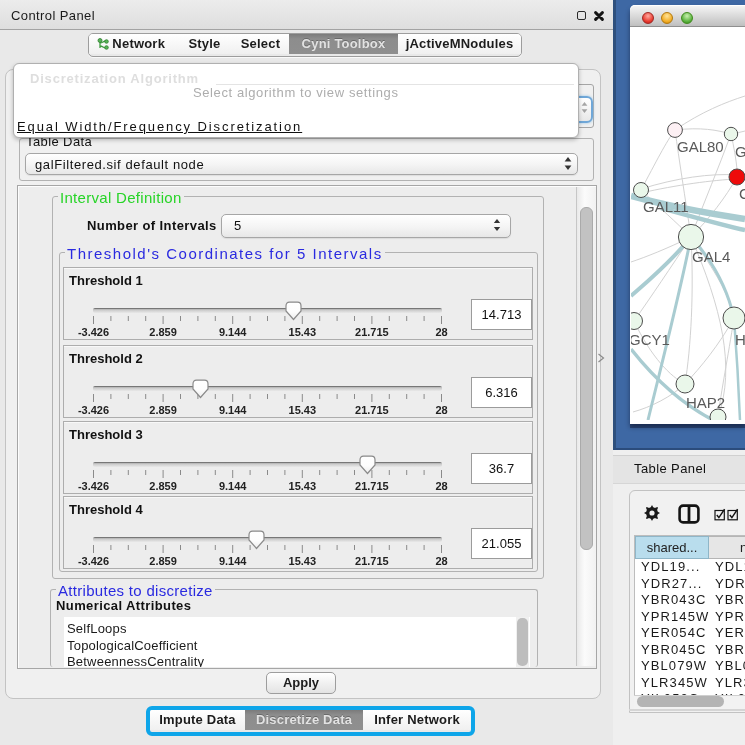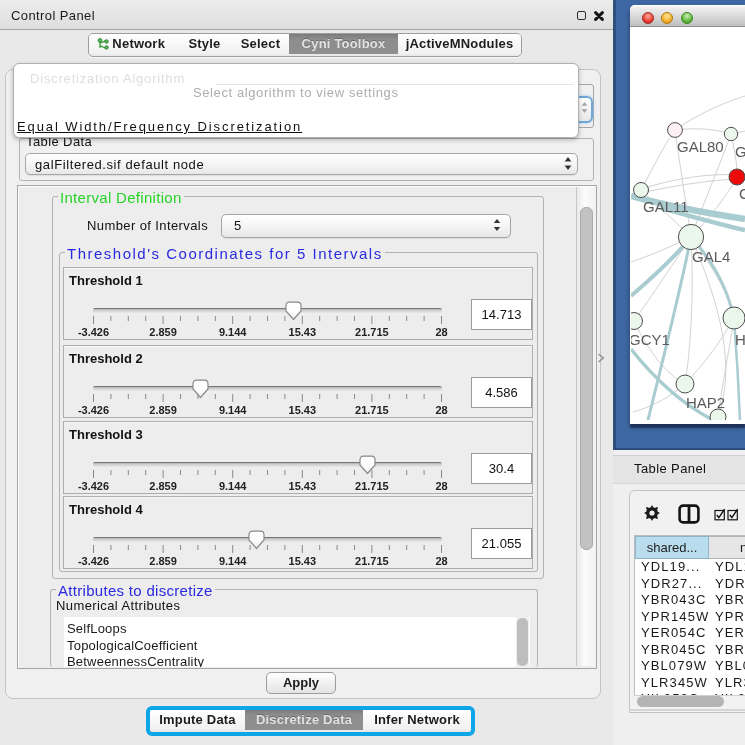--- a/index.html
+++ b/index.html
@@ -1,19 +1,19 @@
 <!DOCTYPE html>
 <html><head>
 <meta charset="utf-8">
 <style>
   html,body{margin:0;padding:0;}
   body{width:745px;height:745px;overflow:hidden;font-family:"Liberation Sans",sans-serif;background:#e9e9e9;}
   #page{position:relative;width:745px;height:745px;overflow:hidden;}
   .abs{position:absolute;}
-  .b13{font-size:13px;font-weight:normal;color:#111;letter-spacing:0.4px;}
+  .b13{font-size:13px;font-weight:bold;color:#111;letter-spacing:0.4px;}
   .t13{font-size:13px;color:#111;letter-spacing:0.4px;}
   .combo{position:absolute;border:1px solid #a6a6a6;border-radius:5px;background:linear-gradient(180deg,#ffffff 0%,#f4f4f4 55%,#e7e7e7 100%);box-shadow:0 1px 1px rgba(0,0,0,0.08);}
   .seg{position:absolute;top:0;height:20px;line-height:20px;text-align:center;font-size:13px;font-weight:bold;color:#1c1c1c;background:linear-gradient(180deg,#ffffff,#f0f0f0);border-right:1px solid #9d9d9d;letter-spacing:0.2px;}
   .seg.dark{background:linear-gradient(180deg,#7b7b7b 0%,#8d8d8d 25%,#8f8f8f 100%);color:#e2e2e2;text-shadow:0 -1px 0 #6a6a6a;}
   .grp{position:absolute;border:1px solid #b2b2b2;border-radius:3px;}
   .grplabel{position:absolute;font-size:15px;background:transparent;padding:0 2px;letter-spacing:0.3px;}
   .tbox{position:absolute;left:63px;width:468px;height:71px;border:1px solid #adadad;background:#ededed;box-shadow:inset 0 1px 0 #f8f8f8;}
   .tlabel{position:absolute;left:5px;top:5px;font-size:13px;font-weight:bold;color:#111;}
   .track{position:absolute;left:29px;top:40px;width:349px;height:5px;border-radius:2px;background:linear-gradient(180deg,#777777 0%,#777777 18%,#c6c6c6 32%,#e9e9e9 100%);}
   .vbox{position:absolute;left:407px;top:31px;width:59px;height:29px;background:#fff;border:1px solid #9b9b9b;font-size:13px;color:#111;text-align:center;line-height:29px;}
@@ -156,21 +156,21 @@
       <svg style="position:absolute;left:128.38px;top:33px;" width="17" height="20" viewBox="0 0 17 20">
         <path d="M1,5 Q1,1.2 4.5,1.2 L12.5,1.2 Q16,1.2 16,5 L16,10 L8.5,18.5 L1,10 Z" fill="url(#g2)" stroke="#8a8a8a" stroke-width="1.2"></path>
         <defs>
           <linearGradient id="g2" x1="0" y1="0" x2="0" y2="1">
             <stop offset="0" stop-color="#ffffff"></stop>
             <stop offset="0.55" stop-color="#fdfdfd"></stop>
             <stop offset="1" stop-color="#ececec"></stop>
           </linearGradient>
         </defs>
       </svg>
-      <div class="vbox">4.586</div>
+      <div class="vbox">6.316</div>
     </div>
   <div id="th3" class="tbox" style="top:421px;">
       <div class="tlabel">Threshold 3</div>
       <div class="track"></div>
       <svg style="position:absolute;left:29px;top:47px;" width="350" height="10" viewBox="0 0 350 10">
         <line x1="0.5" y1="1" x2="0.5" y2="9" stroke="#8a8a8a" stroke-width="1"></line>
         <line x1="17.9" y1="1" x2="17.9" y2="6" stroke="#8a8a8a" stroke-width="1"></line>
         <line x1="35.3" y1="1" x2="35.3" y2="6" stroke="#8a8a8a" stroke-width="1"></line>
         <line x1="52.699999999999996" y1="1" x2="52.699999999999996" y2="6" stroke="#8a8a8a" stroke-width="1"></line>
         <line x1="70.1" y1="1" x2="70.1" y2="9" stroke="#8a8a8a" stroke-width="1"></line>
@@ -200,21 +200,21 @@
       <svg style="position:absolute;left:295.42px;top:33px;" width="17" height="20" viewBox="0 0 17 20">
         <path d="M1,5 Q1,1.2 4.5,1.2 L12.5,1.2 Q16,1.2 16,5 L16,10 L8.5,18.5 L1,10 Z" fill="url(#g3)" stroke="#8a8a8a" stroke-width="1.2"></path>
         <defs>
           <linearGradient id="g3" x1="0" y1="0" x2="0" y2="1">
             <stop offset="0" stop-color="#ffffff"></stop>
             <stop offset="0.55" stop-color="#fdfdfd"></stop>
             <stop offset="1" stop-color="#ececec"></stop>
           </linearGradient>
         </defs>
       </svg>
-      <div class="vbox">30.4</div>
+      <div class="vbox">36.7</div>
     </div>
   <div id="th4" class="tbox" style="top:496px;">
       <div class="tlabel">Threshold 4</div>
       <div class="track"></div>
       <svg style="position:absolute;left:29px;top:47px;" width="350" height="10" viewBox="0 0 350 10">
         <line x1="0.5" y1="1" x2="0.5" y2="9" stroke="#8a8a8a" stroke-width="1"></line>
         <line x1="17.9" y1="1" x2="17.9" y2="6" stroke="#8a8a8a" stroke-width="1"></line>
         <line x1="35.3" y1="1" x2="35.3" y2="6" stroke="#8a8a8a" stroke-width="1"></line>
         <line x1="52.699999999999996" y1="1" x2="52.699999999999996" y2="6" stroke="#8a8a8a" stroke-width="1"></line>
         <line x1="70.1" y1="1" x2="70.1" y2="9" stroke="#8a8a8a" stroke-width="1"></line>

